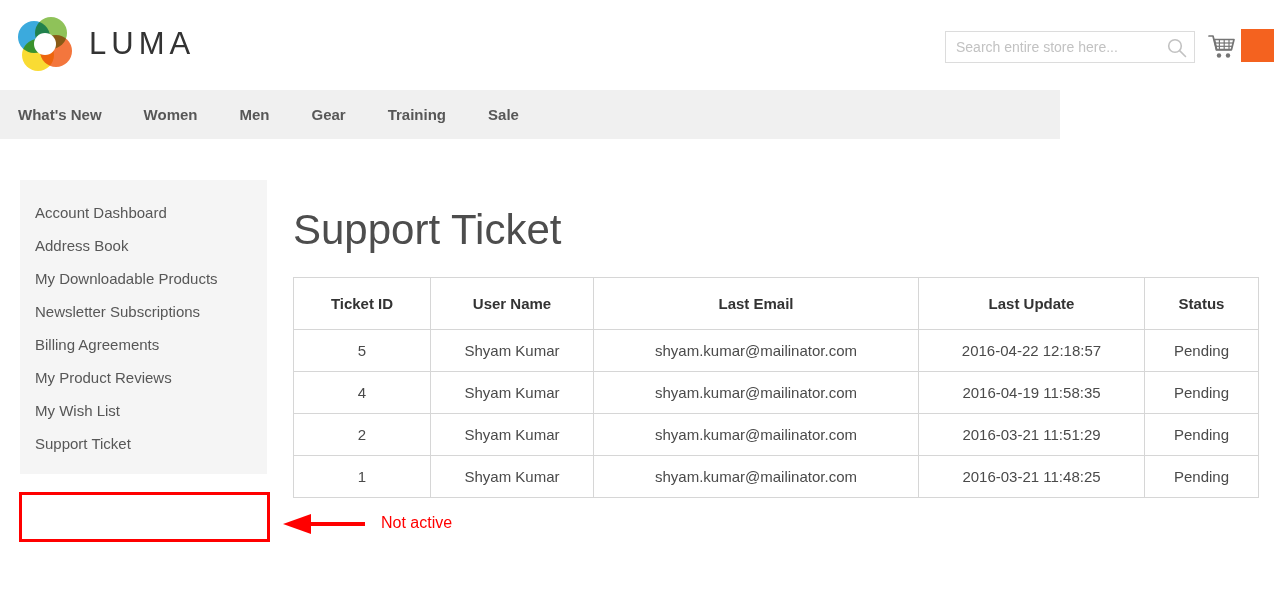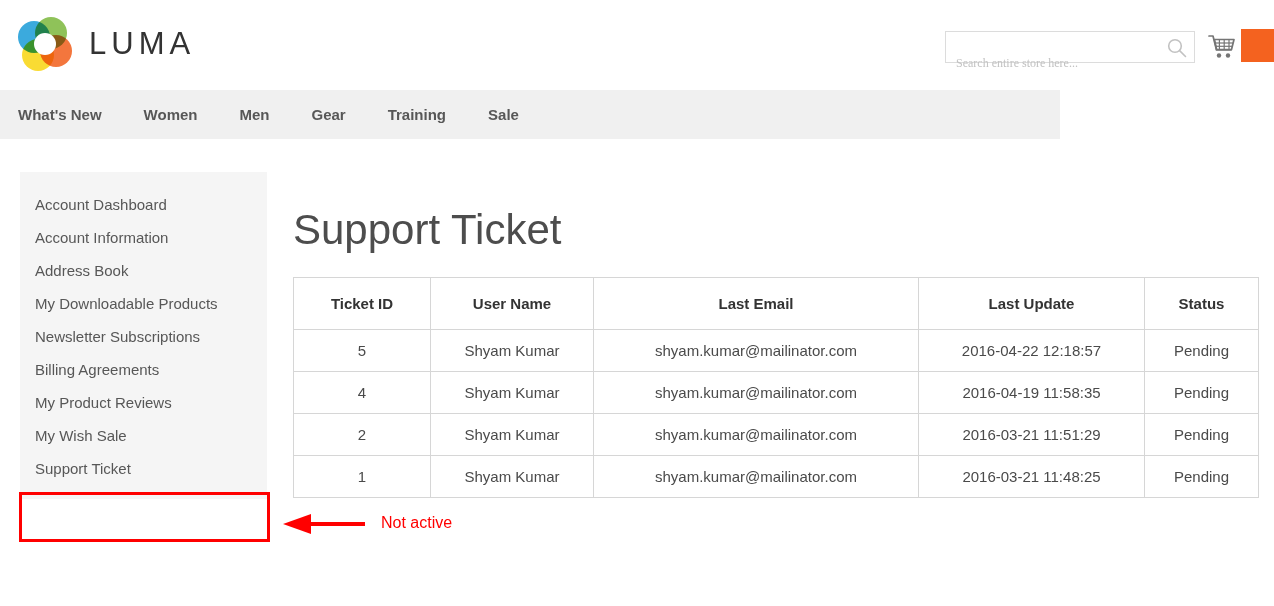--- a/index.html
+++ b/index.html
@@ -77,24 +77,23 @@
   }
   #search-input {
     position: absolute;
     left: 0; top: 0;
     width: 215px; height: 30px;
     border: 0;
     outline: none;
     background: transparent;
     padding: 0 0 0 10px;
     box-sizing: border-box;
-    font-family: Liberation Serif, serif;
-    font-size: 12px;
+    font-family: Liberation Sans, sans-serif;
+    font-size: 14px;
     color: #575757;
-    margin-top: 16px;
   }
   #search-input::placeholder { color: #c2c2c2; opacity: 1; }
   #search-btn {
     position: absolute;
     right: 6px; top: 5px;
     width: 22px; height: 22px;
     background: transparent;
     border: 0;
     padding: 0;
     cursor: pointer;
@@ -134,21 +133,21 @@
     font-weight: bold;
     color: #575757;
     margin-right: 42px;
     cursor: pointer;
     white-space: nowrap;
   }
 
   
   #account-nav {
     position: absolute;
-    left: 20px; top: 172px;
+    left: 20px; top: 180px;
     width: 247px;
     background: #f5f5f5;
     padding: 16px 0 14px 0;
   }
   .side-item {
     height: 33px;
     line-height: 33px;
     padding-left: 15px;
     font-size: 15px;
     color: #575757;
@@ -272,27 +271,26 @@
     <span class="nav-item">Women</span>
     <span class="nav-item">Men</span>
     <span class="nav-item">Gear</span>
     <span class="nav-item">Training</span>
     <span class="nav-item">Sale</span>
   </div>
 </nav>
 
 <aside id="account-nav">
   <div class="side-item">Account Dashboard</div>
-  <div class="side-item">Account Information</div>
   <div class="side-item">Address Book</div>
   <div class="side-item">My Downloadable Products</div>
   <div class="side-item">Newsletter Subscriptions</div>
   <div class="side-item">Billing Agreements</div>
   <div class="side-item">My Product Reviews</div>
-  <div class="side-item">My Wish Sale</div>
+  <div class="side-item">My Wish List</div>
   <div class="side-item">Support Ticket</div>
 </aside>
 
 <h1 id="page-title">Support Ticket</h1>
 
 <table id="ticket-table">
   <thead>
     <tr>
       <th class="col-id">Ticket ID</th>
       <th class="col-name">User Name</th>

